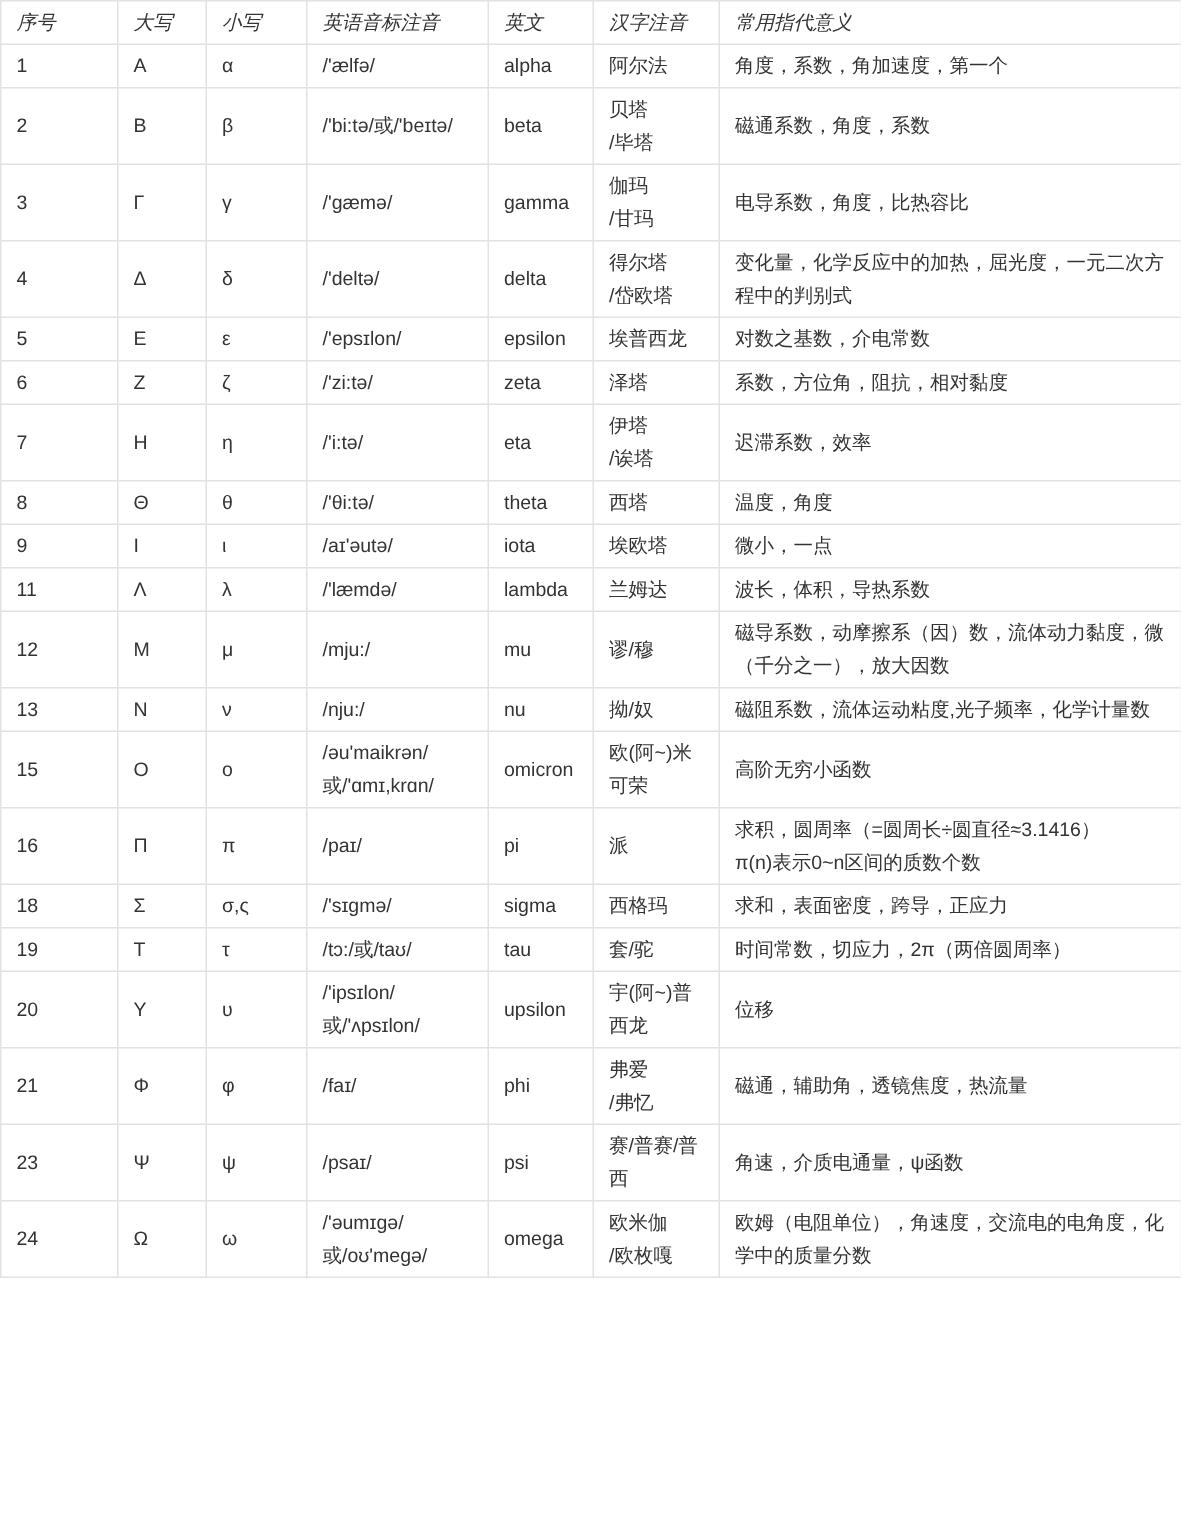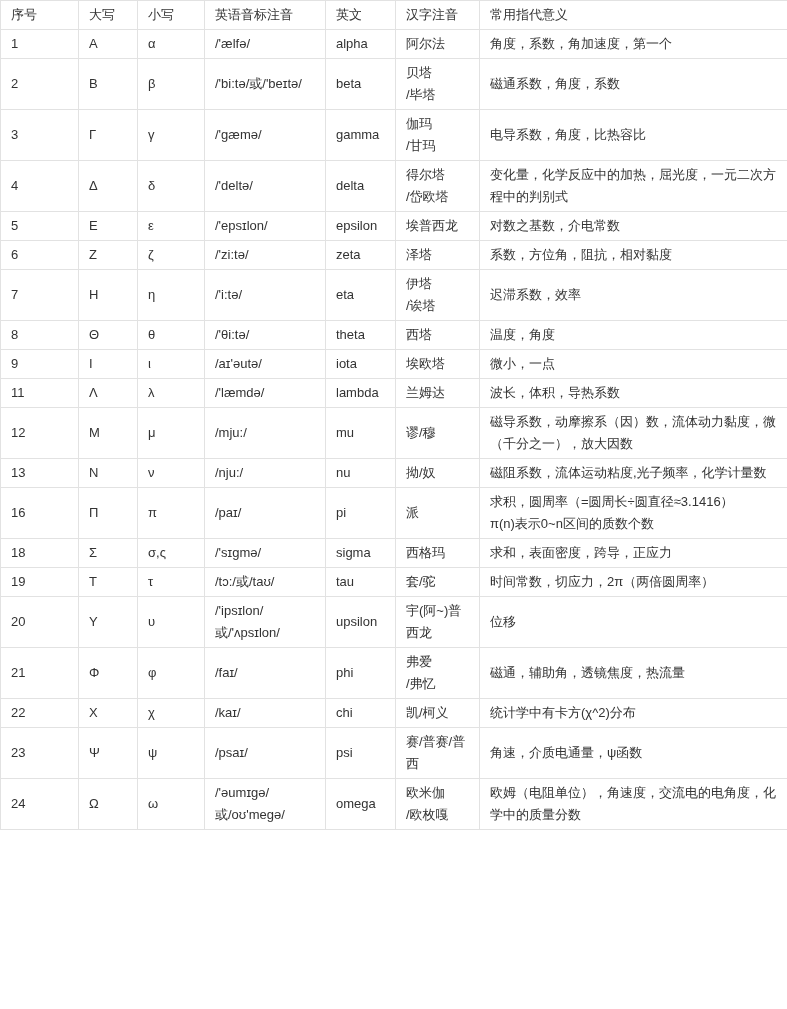--- a/index.html
+++ b/index.html
@@ -23,20 +23,21 @@
     text-align: left;
     vertical-align: middle;
     font-weight: normal;
     white-space: pre-line;
     overflow: hidden;
     word-break: break-all;
   }
   table.greek-table th {
     white-space: nowrap;
     height: 22px;
+    font-style: italic;
   }
 </style>
 </head>
 <body>
 
 <table class="greek-table">
   <colgroup>
     <col style="width:78px">
       <col style="width:59px">
       <col style="width:67px">
@@ -163,20 +164,30 @@
       <tr>
         <td>13</td>
         <td>Ν</td>
         <td>ν</td>
         <td>/nju:/</td>
         <td>nu</td>
         <td>拗/奴</td>
         <td>磁阻系数，流体运动粘度,光子频率，化学计量数</td>
       </tr>
       <tr>
+        <td>15</td>
+        <td>Ο</td>
+        <td>ο</td>
+        <td>/əu'maikrən/
+或/'ɑmɪ,krɑn/</td>
+        <td>omicron</td>
+        <td>欧(阿~)米可荣</td>
+        <td>高阶无穷小函数</td>
+      </tr>
+      <tr>
         <td>16</td>
         <td>Π</td>
         <td>π</td>
         <td>/paɪ/</td>
         <td>pi</td>
         <td>派</td>
         <td>求积，圆周率（=圆周长÷圆直径≈3.1416）
 π(n)表示0~n区间的质数个数</td>
       </tr>
       <tr>
@@ -209,29 +220,20 @@
       </tr>
       <tr>
         <td>21</td>
         <td>Φ</td>
         <td>φ</td>
         <td>/faɪ/</td>
         <td>phi</td>
         <td>弗爱
 /弗忆</td>
         <td>磁通，辅助角，透镜焦度，热流量</td>
-      </tr>
-      <tr>
-        <td>22</td>
-        <td>Χ</td>
-        <td>χ</td>
-        <td>/kaɪ/</td>
-        <td>chi</td>
-        <td>凯/柯义</td>
-        <td>统计学中有卡方(χ^2)分布</td>
       </tr>
       <tr>
         <td>23</td>
         <td>Ψ</td>
         <td>ψ</td>
         <td>/psaɪ/</td>
         <td>psi</td>
         <td>赛/普赛/普西</td>
         <td>角速，介质电通量，ψ函数</td>
       </tr>

